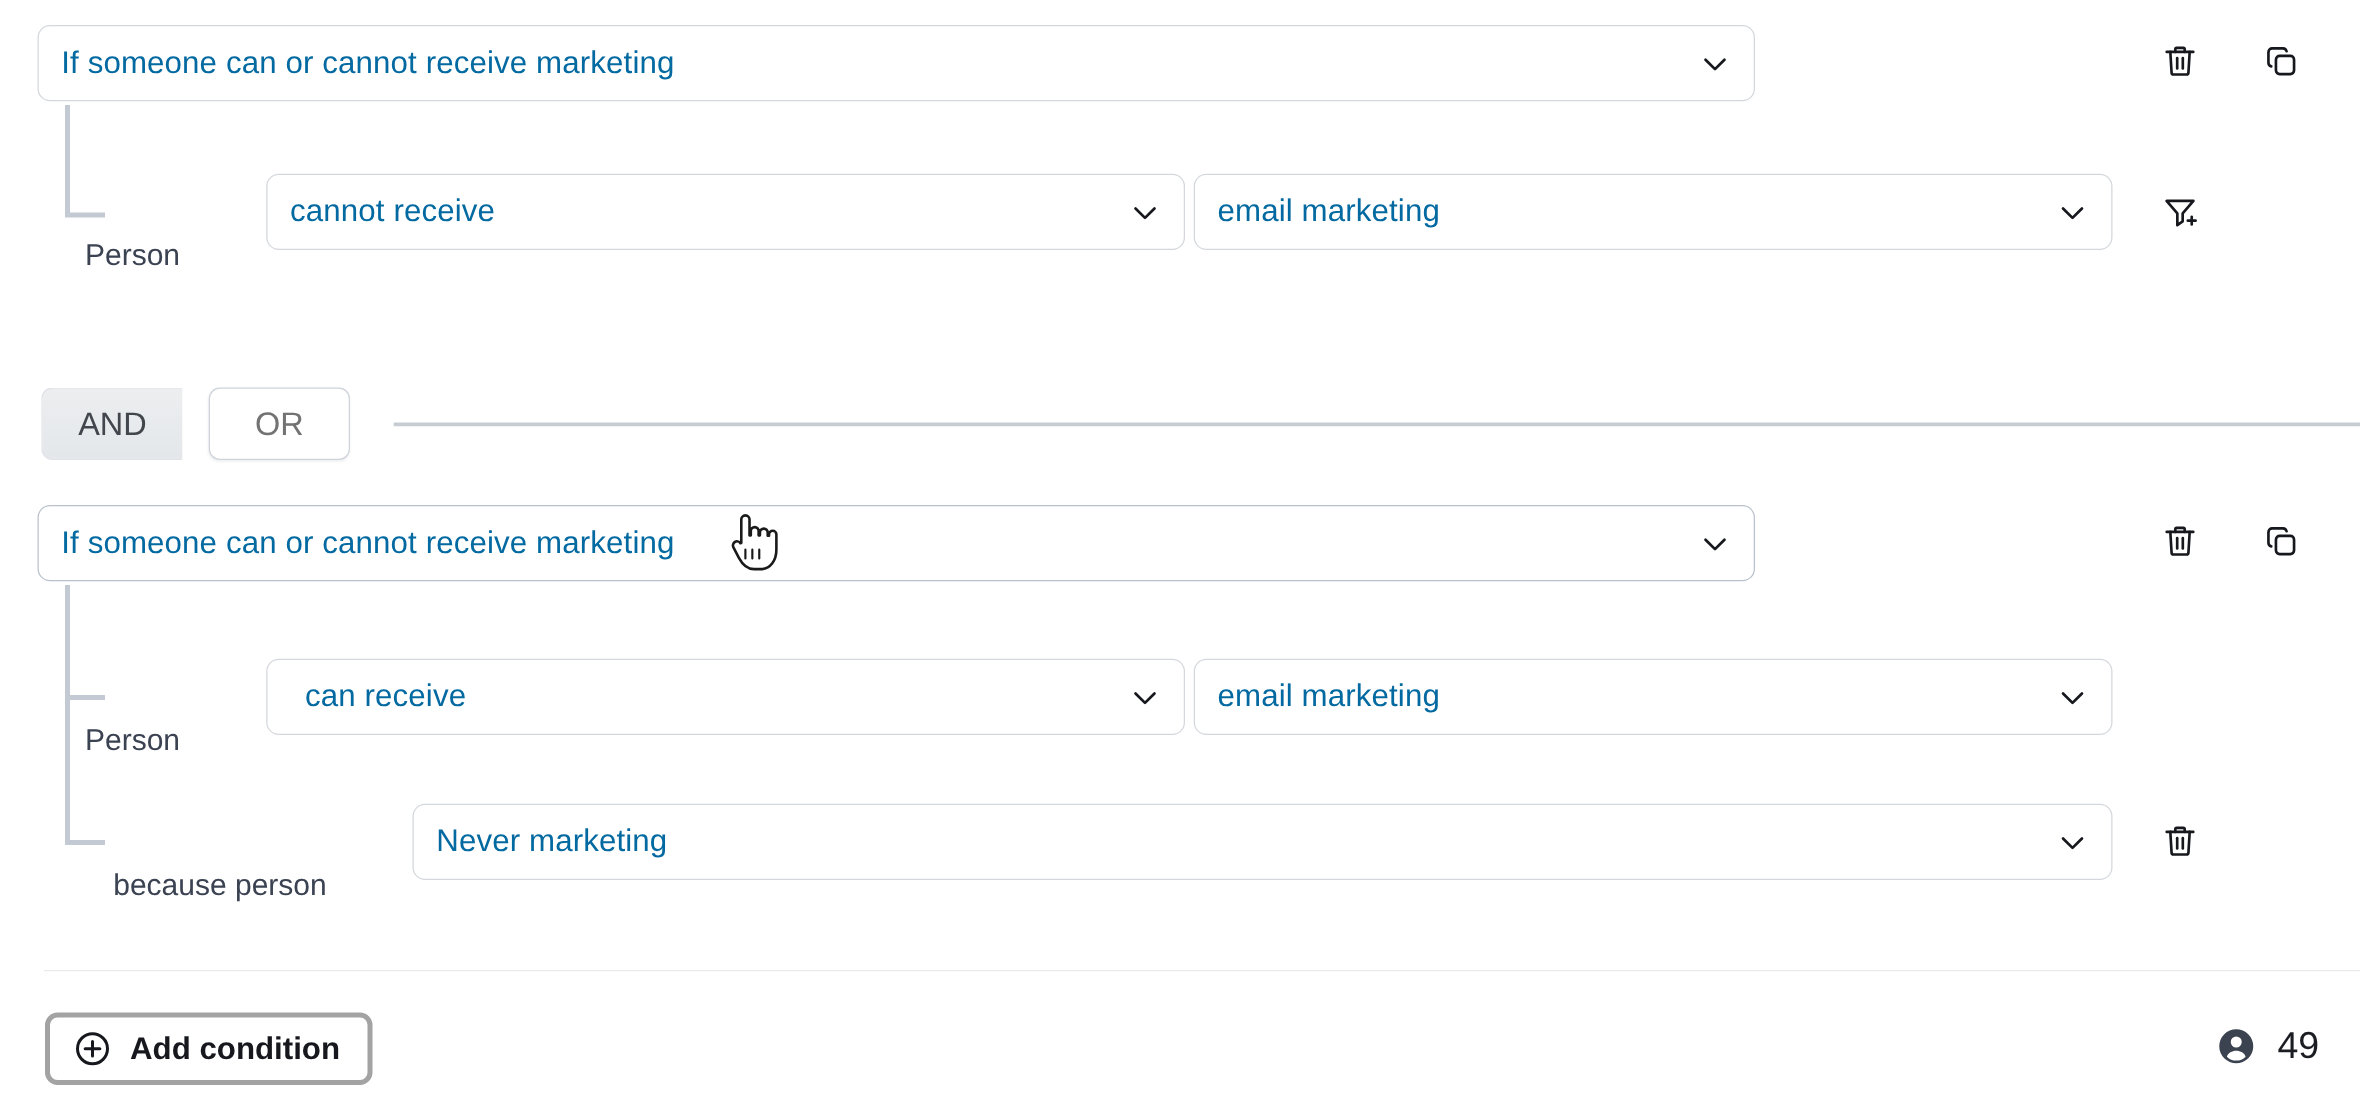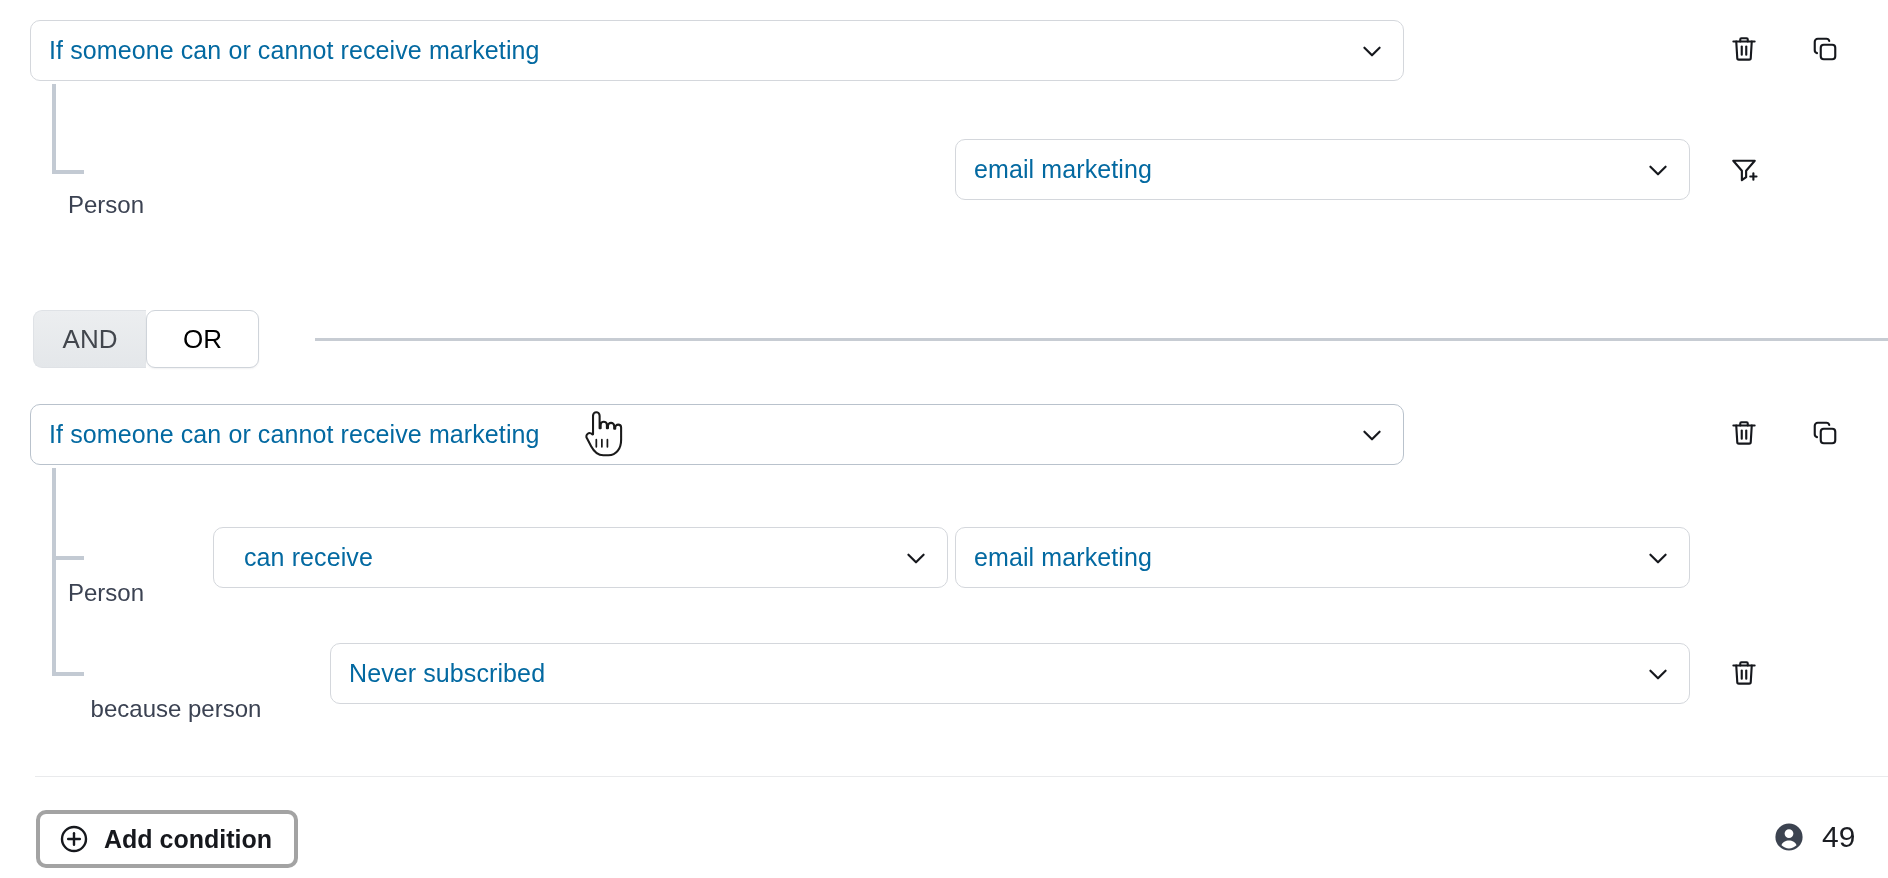--- a/index.html
+++ b/index.html
@@ -107,24 +107,25 @@
     background: linear-gradient(180deg, #eceef0 0%, #e4e7ea 100%);
     border: 1px solid #dfe2e6;
     border-right: none;
     border-radius: 9px 0 0 9px;
     color: #42464d;
   }
   .toggle-btn.active {
     background: #ffffff;
     border: 1px solid #cfd4da;
     border-radius: 9px;
-    color: #000000;
+    color: #737373;
     box-shadow: 0 1px 2px rgba(20,24,31,.06);
     position: relative;
     z-index: 2;
+    margin-left: 21px;
   }
   .toggle-rule {
     position: absolute;
     height: 3px;
     background: #c7ccd3;
   }
 
   
   .hr {
     position: absolute;
@@ -194,20 +195,26 @@
       <path d="M15.4 5.6A2.4 2.4 0 0 0 13 3.8H6.2A2.4 2.4 0 0 0 3.8 6.2V13a2.4 2.4 0 0 0 1.8 2.3"></path>
     </svg>
   </button>
 
   <svg class="tree" style="left:46px; top:84px;" width="40" height="100" viewBox="0 0 40 100">
     <path d="M8 0 V88 H36" fill="none" stroke="#c3cad3" stroke-width="4" stroke-linecap="square" stroke-linejoin="miter"></path>
   </svg>
 
   <div class="sub-label" style="left:40px; top:158px; width:132px;">Person</div>
 
+  <div class="select" style="left:213px; top:139px; width:735px; height:61px;">
+    <span class="sel-text">cannot receive</span>
+    <svg class="chev" viewBox="0 0 24 24" fill="none" stroke="#16181d" stroke-width="2" stroke-linecap="round" stroke-linejoin="round">
+      <polyline points="5,9 12,16 19,9"></polyline>
+    </svg>
+  </div>
 
   <div class="select" style="left:955px; top:139px; width:735px; height:61px;">
     <span class="sel-text">email marketing</span>
     <svg class="chev" viewBox="0 0 24 24" fill="none" stroke="#16181d" stroke-width="2" stroke-linecap="round" stroke-linejoin="round">
       <polyline points="5,9 12,16 19,9"></polyline>
     </svg>
   </div>
 
   <button class="icon-btn" style="left:1722px; top:148px;">
     <svg width="30" height="30" viewBox="0 0 24 24" fill="none" stroke="#16181d" stroke-width="1.7" stroke-linecap="round" stroke-linejoin="round">
@@ -268,21 +275,21 @@
   <div class="select" style="left:955px; top:527px; width:735px; height:61px;">
     <span class="sel-text">email marketing</span>
     <svg class="chev" viewBox="0 0 24 24" fill="none" stroke="#16181d" stroke-width="2" stroke-linecap="round" stroke-linejoin="round">
       <polyline points="5,9 12,16 19,9"></polyline>
     </svg>
   </div>
 
   <div class="sub-label" style="left:40px; top:662px; width:272px;">because person</div>
 
   <div class="select" style="left:330px; top:643px; width:1360px; height:61px;">
-    <span class="sel-text">Never subscribed</span>
+    <span class="sel-text">Never marketing</span>
     <svg class="chev" viewBox="0 0 24 24" fill="none" stroke="#16181d" stroke-width="2" stroke-linecap="round" stroke-linejoin="round">
       <polyline points="5,9 12,16 19,9"></polyline>
     </svg>
   </div>
 
   <button class="icon-btn" style="left:1722px; top:651px;">
     <svg width="30" height="30" viewBox="0 0 24 24" fill="none" stroke="#16181d" stroke-width="1.7" stroke-linecap="round" stroke-linejoin="round">
       <path d="M3.5 6h17"></path>
       <path d="M9 6V4.3c0-.5.4-.9.9-.9h4.2c.5 0 .9.4.9.9V6"></path>
       <path d="M5.8 6l.8 13.2c0 .7.6 1.3 1.3 1.3h8.2c.7 0 1.3-.6 1.3-1.3L18.2 6"></path>

